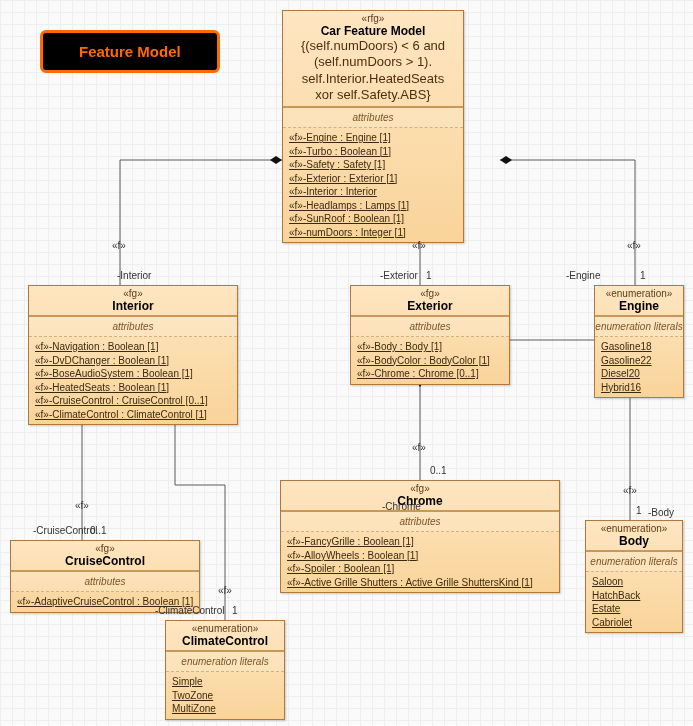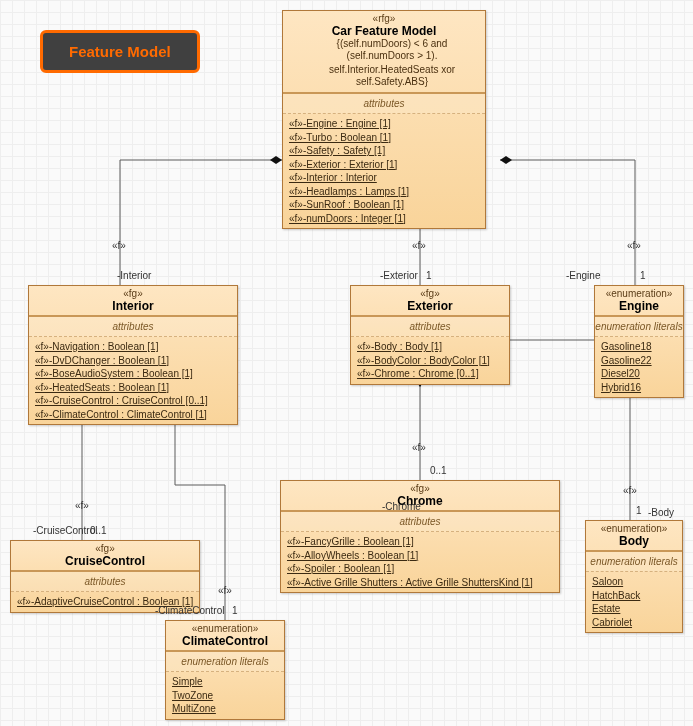--- a/index.html
+++ b/index.html
@@ -14,40 +14,40 @@
     background-size: 12px 12px;
     width: 693px;
     height: 726px;
     position: relative;
     overflow: hidden;
   }
   .badge {
     position: absolute;
     border: 3px solid #ff6a00;
     border-radius: 6px;
-    background: #404040;
+    background: #000000;
     color: #ff6a00;
     font-weight: bold;
     font-size: 15px;
-    padding: 10px 26px;
+    padding: 10px 36px;
   }
   .box {
     position: absolute;
     border: 1px solid #b0783a;
     background: linear-gradient(#fee6c2, #f9d49a);
     box-shadow: 1px 1px 2px rgba(0,0,0,0.2);
   }
   .box-header {
     text-align: center;
     padding: 2px 6px;
     border-bottom: 1px solid #c99757;
   }
   .stereo { font-size: 10px; color: #5a3c17; }
   .title { font-weight: bold; font-size: 12px; }
-  .constraint { font-size: 10px; color: #4a3010; padding: 0 6px 2px; line-height: 1.2; margin-left: 16px; }
+  .constraint { font-size: 13px; color: #4a3010; padding: 0 6px 2px; line-height: 1.2; }
   .section-label {
     font-size: 10px;
     text-align: center;
     color: #7a5726;
     font-style: italic;
     border-top: 1px solid #c99757;
     border-bottom: 1px dashed #d6b17e;
     padding: 4px 0;
     background: rgba(255,255,255,0.15);
   }
@@ -89,21 +89,21 @@
 
   <path d="M 82,410 L 82,540" stroke="#5a5a5a" fill="none" marker-start="url(#diamond)"></path>
 
   <path d="M 175,410 L 175,485 L 225,485 L 225,620" stroke="#5a5a5a" fill="none" marker-start="url(#diamond)"></path>
 </svg>
 
 <div class="badge" style="left:40px; top:30px;">
   <span>Feature Model</span>
 </div>
 
-<div class="box" style="left:282px; top:10px; width:204px;">
+<div class="box" style="left:282px; top:10px; width:182px;">
   <div class="box-header">
     <div class="stereo">«rfg»</div>
     <div class="title">Car Feature Model</div>
     <div class="constraint">{(self.numDoors) &lt; 6 and (self.numDoors  &gt; 1).</div>
     <div class="constraint">self.Interior.HeatedSeats xor self.Safety.ABS}</div>
   </div>
   <div class="section-label">attributes</div>
   <div class="attrs" id="root-attrs">
       <div>«f»-Engine : Engine [1]</div>
       <div>«f»-Turbo : Boolean [1]</div>

